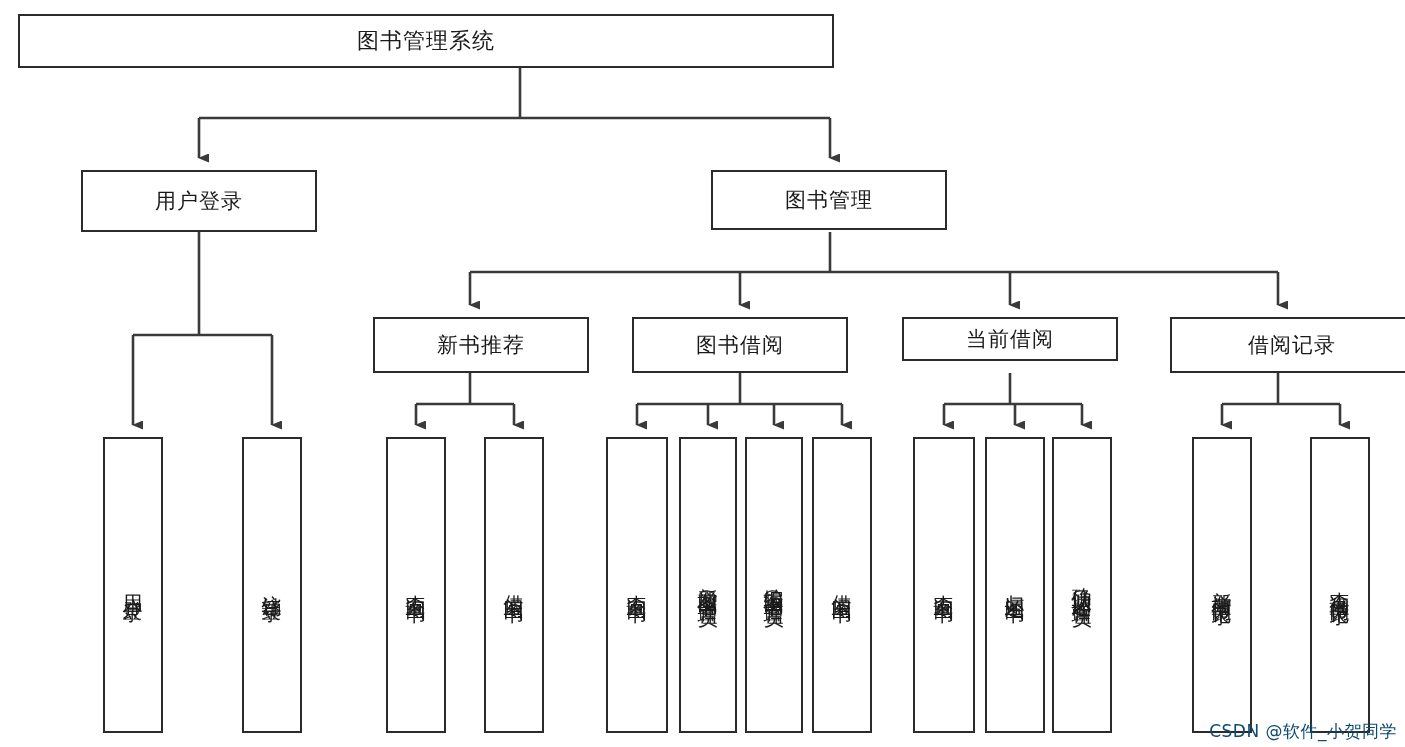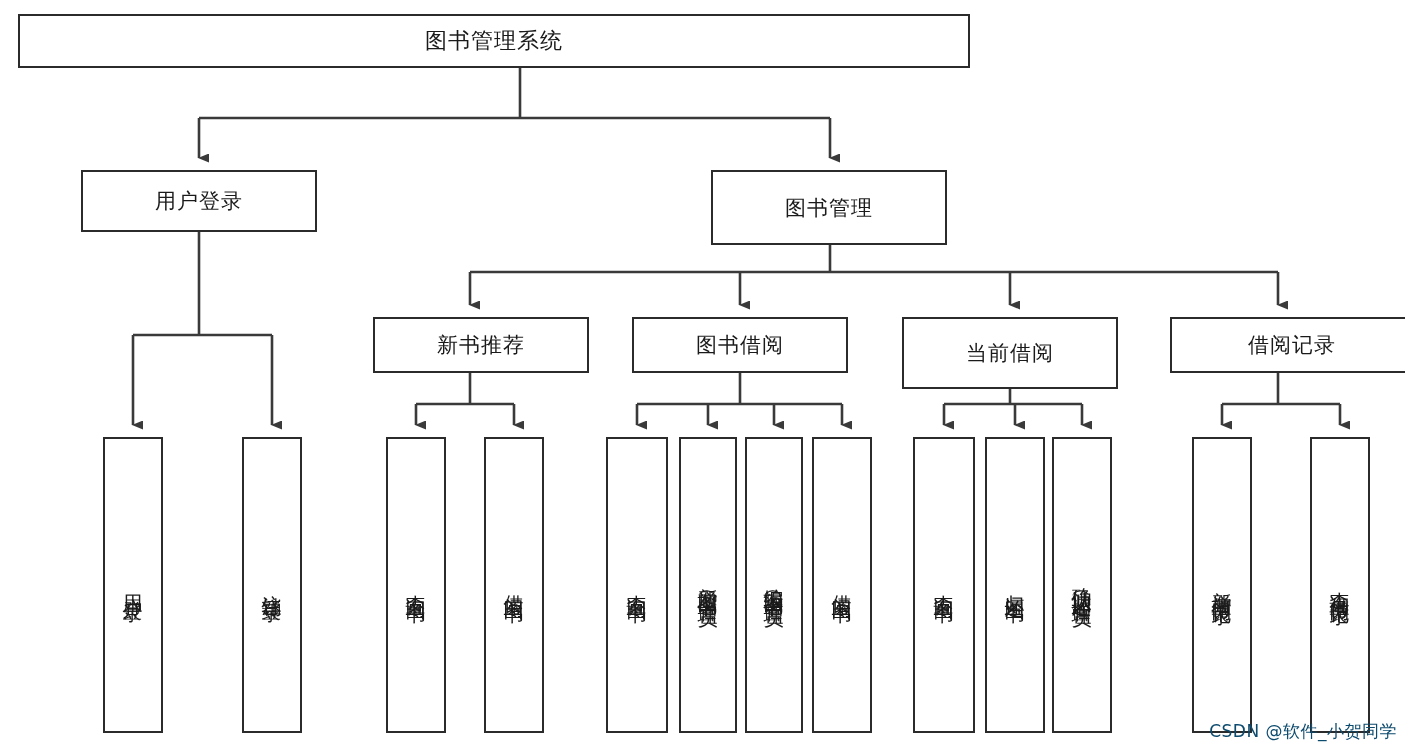--- a/index.html
+++ b/index.html
@@ -121,38 +121,38 @@
       <path d="M1015,404 L1015,425" marker-end="url(#arrowhead)"></path>
       <path d="M1082,404 L1082,425" marker-end="url(#arrowhead)"></path>
 
       <path d="M1278,373 L1278,404"></path>
       <path d="M1222,404 L1340,404"></path>
       <path d="M1222,404 L1222,425" marker-end="url(#arrowhead)"></path>
       <path d="M1340,404 L1340,425" marker-end="url(#arrowhead)"></path>
     </g>
   </svg>
 
-  <div class="node h root" style="left:18px; top:14px; width:952px; height:54px;">
+  <div class="node h root" style="left:18px; top:14px; width:816px; height:54px;">
     <span class="htext">图书管理系统</span>
   </div>
 
   <div class="node h" style="left:81px; top:170px; width:236px; height:62px;">
     <span class="htext">用户登录</span>
   </div>
-  <div class="node h" style="left:711px; top:170px; width:236px; height:75px;">
+  <div class="node h" style="left:711px; top:170px; width:236px; height:60px;">
     <span class="htext">图书管理</span>
   </div>
 
   <div class="node h" style="left:362px; top:317px; width:216px; height:56px;margin-left:11px;">
     <span class="htext">新书推荐</span>
   </div>
   <div class="node h" style="left:632px; top:317px; width:216px; height:56px;">
     <span class="htext">图书借阅</span>
   </div>
-  <div class="node h" style="left:902px; top:317px; width:216px; height:72px;">
+  <div class="node h" style="left:902px; top:317px; width:216px; height:44px;">
     <span class="htext">当前借阅</span>
   </div>
   <div class="node h" style="left:1170px; top:317px; width:244px; height:56px;text-align:right;">
     <span class="htext">借阅记录</span>
   </div>
 
   <div class="node v" style="left:103px; top:437px; width:60px; height:296px;">
     <span class="vtext">用户登录</span>
   </div>
   <div class="node v" style="left:242px; top:437px; width:60px; height:296px;">

